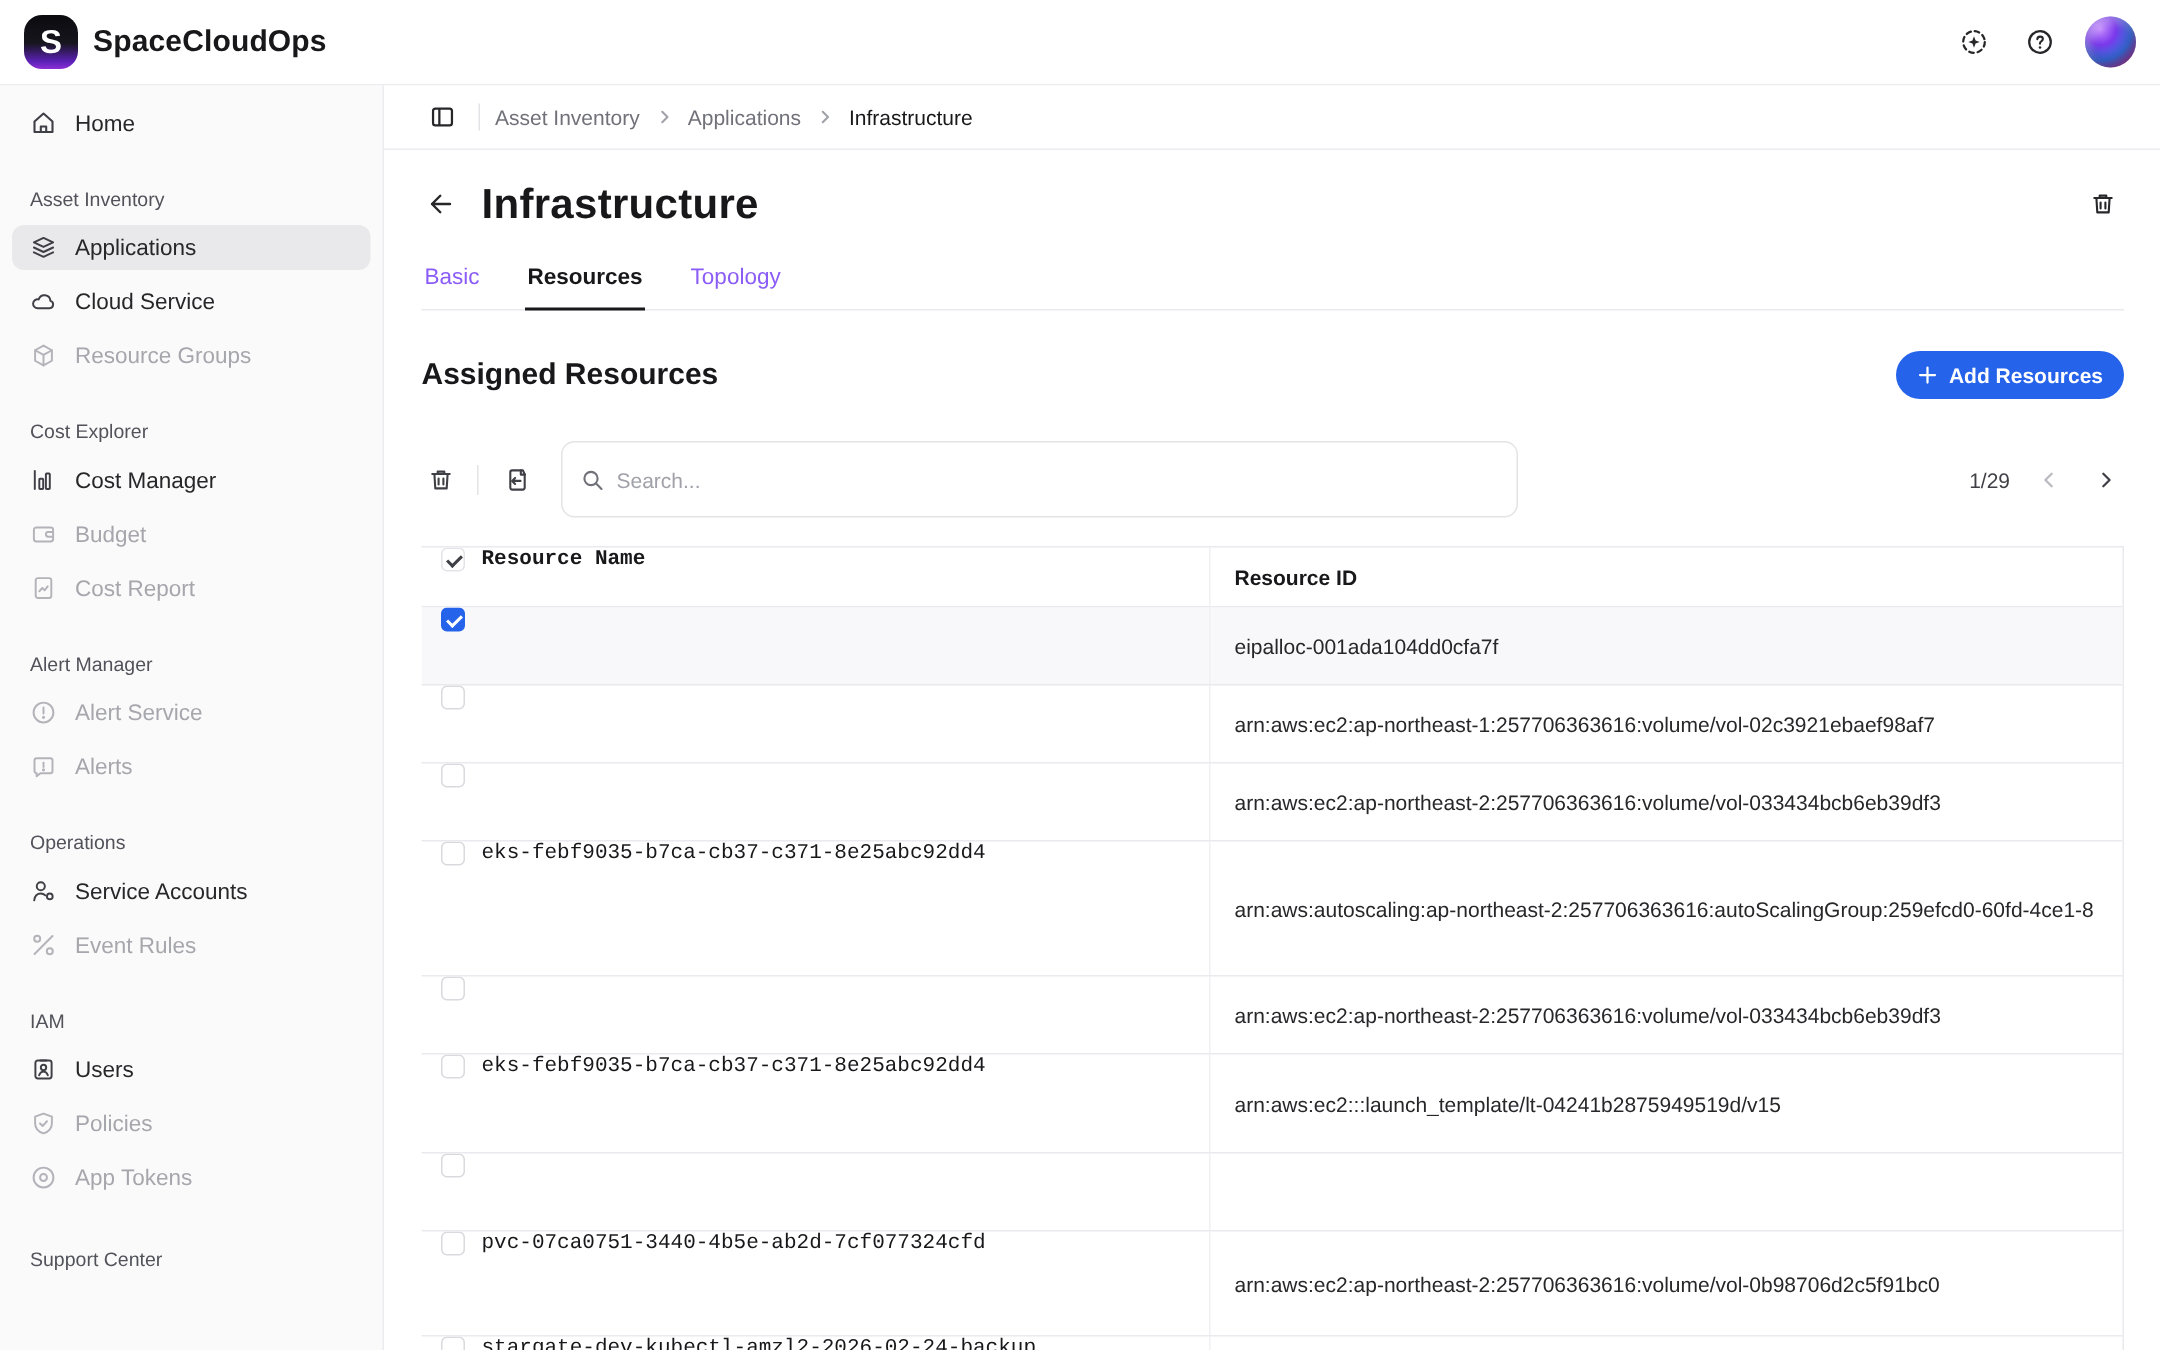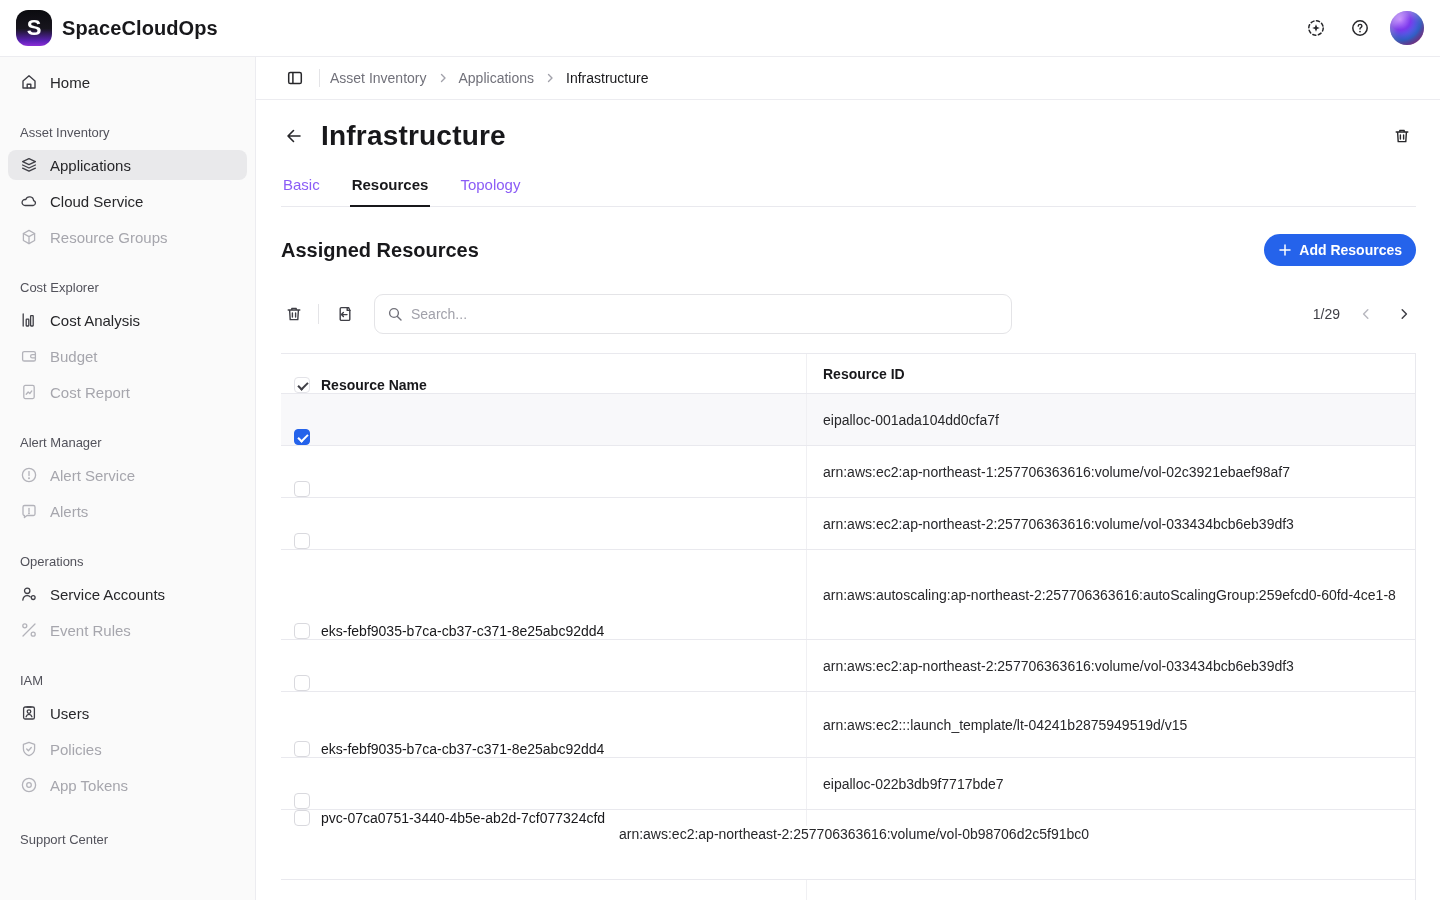--- a/index.html
+++ b/index.html
@@ -65,44 +65,44 @@
   .section-row { margin-top:27px; display:flex; align-items:center; }
   .section-title { font-size:20px; font-weight:700; }
   .add-btn { margin-left:auto; height:32px; padding:0 14px; border:none; border-radius:16px;
     background:#2563eb; color:#fff; font-size:14px; font-weight:600; cursor:pointer;
     display:flex; align-items:center; gap:7px; font-family:inherit; }
 
   .toolbar { margin-top:28px; display:flex; align-items:center; }
   .tool-btn { width:26px; height:26px; border:none; background:transparent; cursor:pointer;
     display:flex; align-items:center; justify-content:center; color:#3f3f46; }
   .toolbar .vdiv { width:1px; height:20px; background:#e4e4e7; margin:0 13px 0 11px; }
-  .search-box { margin-left:16px; width:638px; height:40px; border:1px solid #e4e4e7;
+  .search-box { margin-left:16px; width:638px; height:51px; border:1px solid #e4e4e7;
     border-radius:9px; display:flex; align-items:center; padding:0 12px; gap:8px; background:#fff; }
   .search-box .ico { color:#71717a; }
   .search-input { border:none; outline:none; flex:1; font-size:14px; color:#18181b;
     font-family:inherit; background:transparent; }
   .search-input::placeholder { color:#a1a1aa; }
   .pager { margin-left:auto; display:flex; align-items:center; gap:14px; }
   .pager-label { font-size:14px; color:#3f3f46; }
   .pager-btn { width:24px; height:24px; border:none; background:transparent; cursor:pointer;
     display:flex; align-items:center; justify-content:center; color:#3f3f46; }
   .pager-btn--disabled { color:#b9b9c0; cursor:default; }
 
   
   .table { margin-top:19px; border-top:1px solid #e9e9ee; border-right:1px solid #e9e9ee;
     overflow:hidden; }
   .trow { display:flex; align-items:center; border-bottom:1px solid #e9e9ee; height:52px; }
   .trow--head { height:40px; }
   .trow--selected { background:#f8f8fa; }
   .trow--h90 { height:90px; }
   .trow--h66 { height:66px; }
-  .trow--h70 { height:70px;flex-direction:column; }
+  .trow--h70 { height:70px; }
   .cell { overflow:hidden; white-space:nowrap; font-size:14px; }
-  .name-cell { width:526px; flex:none; display:flex; align-items:flex-end; gap:11px;
-    padding:0 10px 0 13px; border-right:1px solid #f0f0f3; align-self:stretch; }
+  .name-cell { width:526px; flex:none; display:flex; align-items:flex-start; gap:11px;
+    padding:0 10px 0 13px; border-right:1px solid #f0f0f3; align-self:stretch;font-family:Liberation Mono, monospace; }
   .id-cell { flex:1; padding:0 4px 0 16px; color:#27272a; }
   .head-label { font-weight:600; color:#18181b; }
   .cb { width:16px; height:16px; border-radius:4px; border:1px solid #d9d9de; background:#fff;
     flex:none; cursor:pointer; position:relative; }
   .cb--checked { background:#2563eb; border-color:#2563eb; }
   .cb--checked::after, .cb--mixed::after { content:""; position:absolute; left:3px; top:3.5px;
     width:8px; height:4px; border-left:2px solid #fff; border-bottom:2px solid #fff;
     transform:rotate(-45deg); }
   .cb--mixed { border-color:#e3e3e8; }
   .cb--mixed::after { border-color:#3f3f46; }
@@ -179,21 +179,21 @@
 
     <div class="nav-section">Cost Explorer</div>
     <div class="nav-item">
       <span class="ico">
         <svg width="18" height="18" viewBox="0 0 18 18" fill="none" stroke="currentColor" stroke-width="1.3" stroke-linecap="round">
           <path d="M3.2 3v12"></path>
             <rect x="6.2" y="8.2" width="2.6" height="6.8" rx=".5"></rect>
             <rect x="10.6" y="4.6" width="2.6" height="10.4" rx=".5"></rect>
         </svg>
       </span>
-      <span>Cost Analysis</span>
+      <span>Cost Manager</span>
     </div>
     <div class="nav-item nav-item--muted">
       <span class="ico">
         <svg width="18" height="18" viewBox="0 0 18 18" fill="none" stroke="currentColor" stroke-width="1.3" stroke-linejoin="round" stroke-linecap="round">
           <rect x="2.6" y="4.6" width="12.8" height="9.4" rx="1.6"></rect>
             <path d="M15.4 7.6h-3.2a1.6 1.6 0 0 0 0 3.2h3.2"></path>
         </svg>
       </span>
       <span>Budget</span>
     </div>
@@ -454,21 +454,20 @@
             <span class="cell-text">eks-febf9035-b7ca-cb37-c371-8e25abc92dd4</span>
           </div>
           <div class="cell id-cell"><span class="cell-text">arn:aws:ec2:::launch_template/lt-04241b2875949519d/v15</span></div>
         </div>
 
         <div class="trow">
           <div class="cell name-cell">
             <span class="cb"></span>
             <span class="cell-text"></span>
           </div>
-          <div class="cell id-cell"><span class="cell-text">eipalloc-022b3db9f7717bde7</span></div>
         </div>
 
         <div class="trow trow--h70">
           <div class="cell name-cell">
             <span class="cb"></span>
             <span class="cell-text">pvc-07ca0751-3440-4b5e-ab2d-7cf077324cfd</span>
           </div>
           <div class="cell id-cell"><span class="cell-text">arn:aws:ec2:ap-northeast-2:257706363616:volume/vol-0b98706d2c5f91bc0</span></div>
         </div>
 

